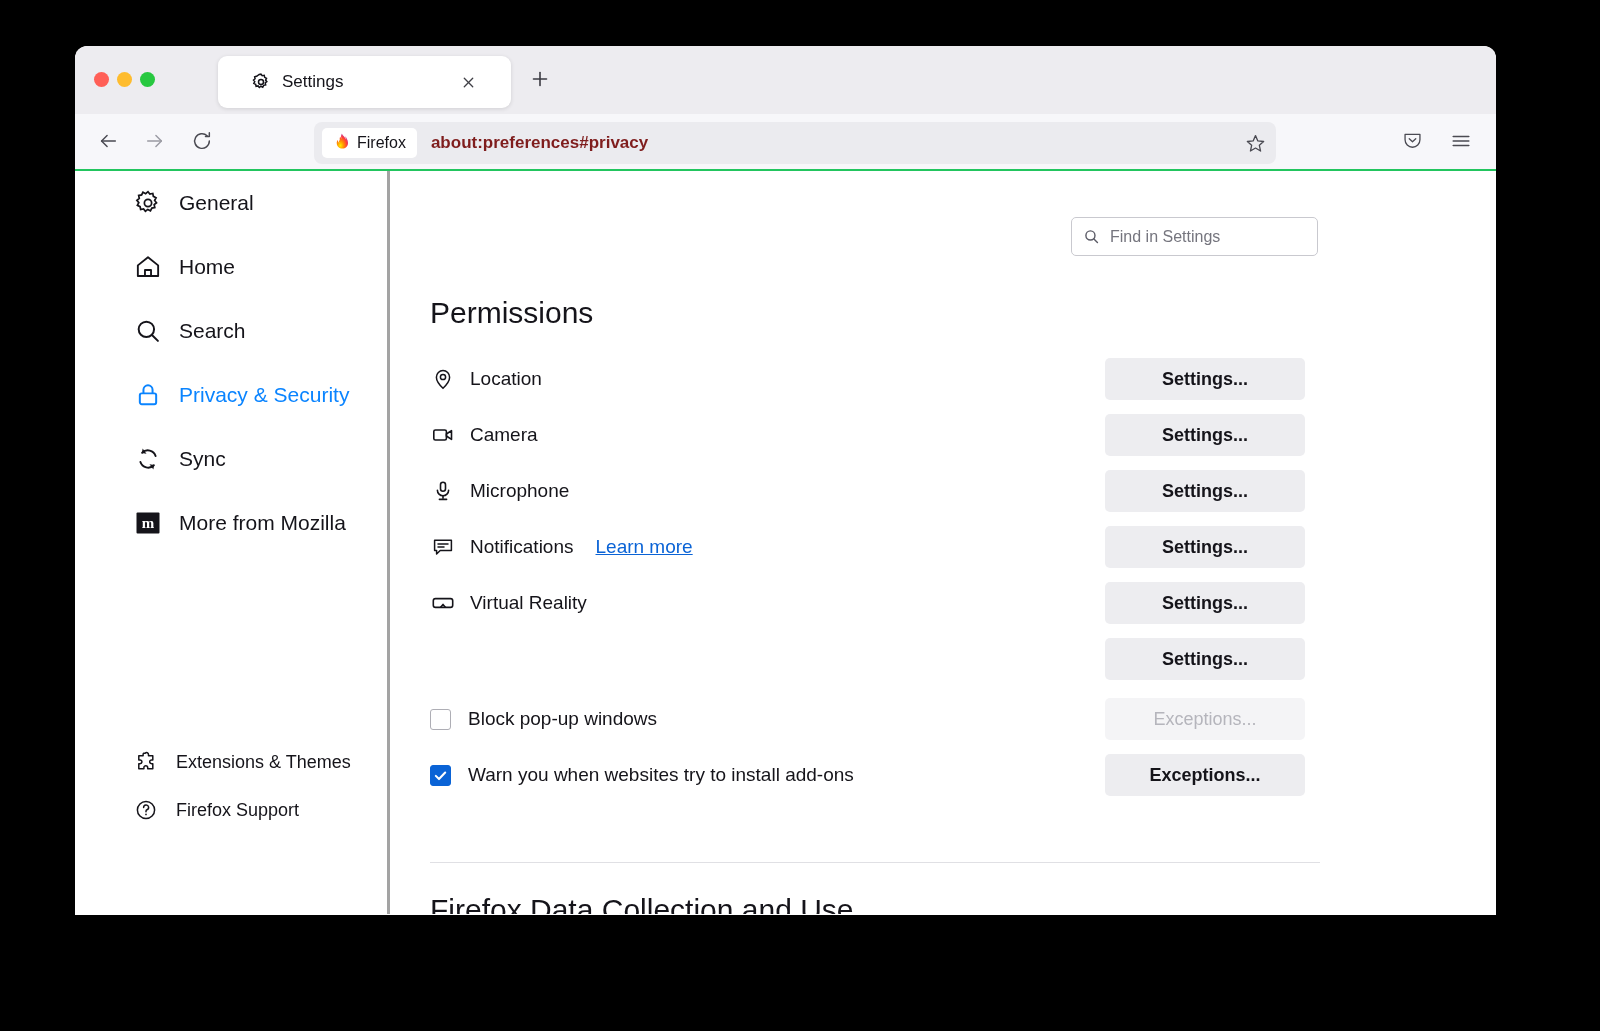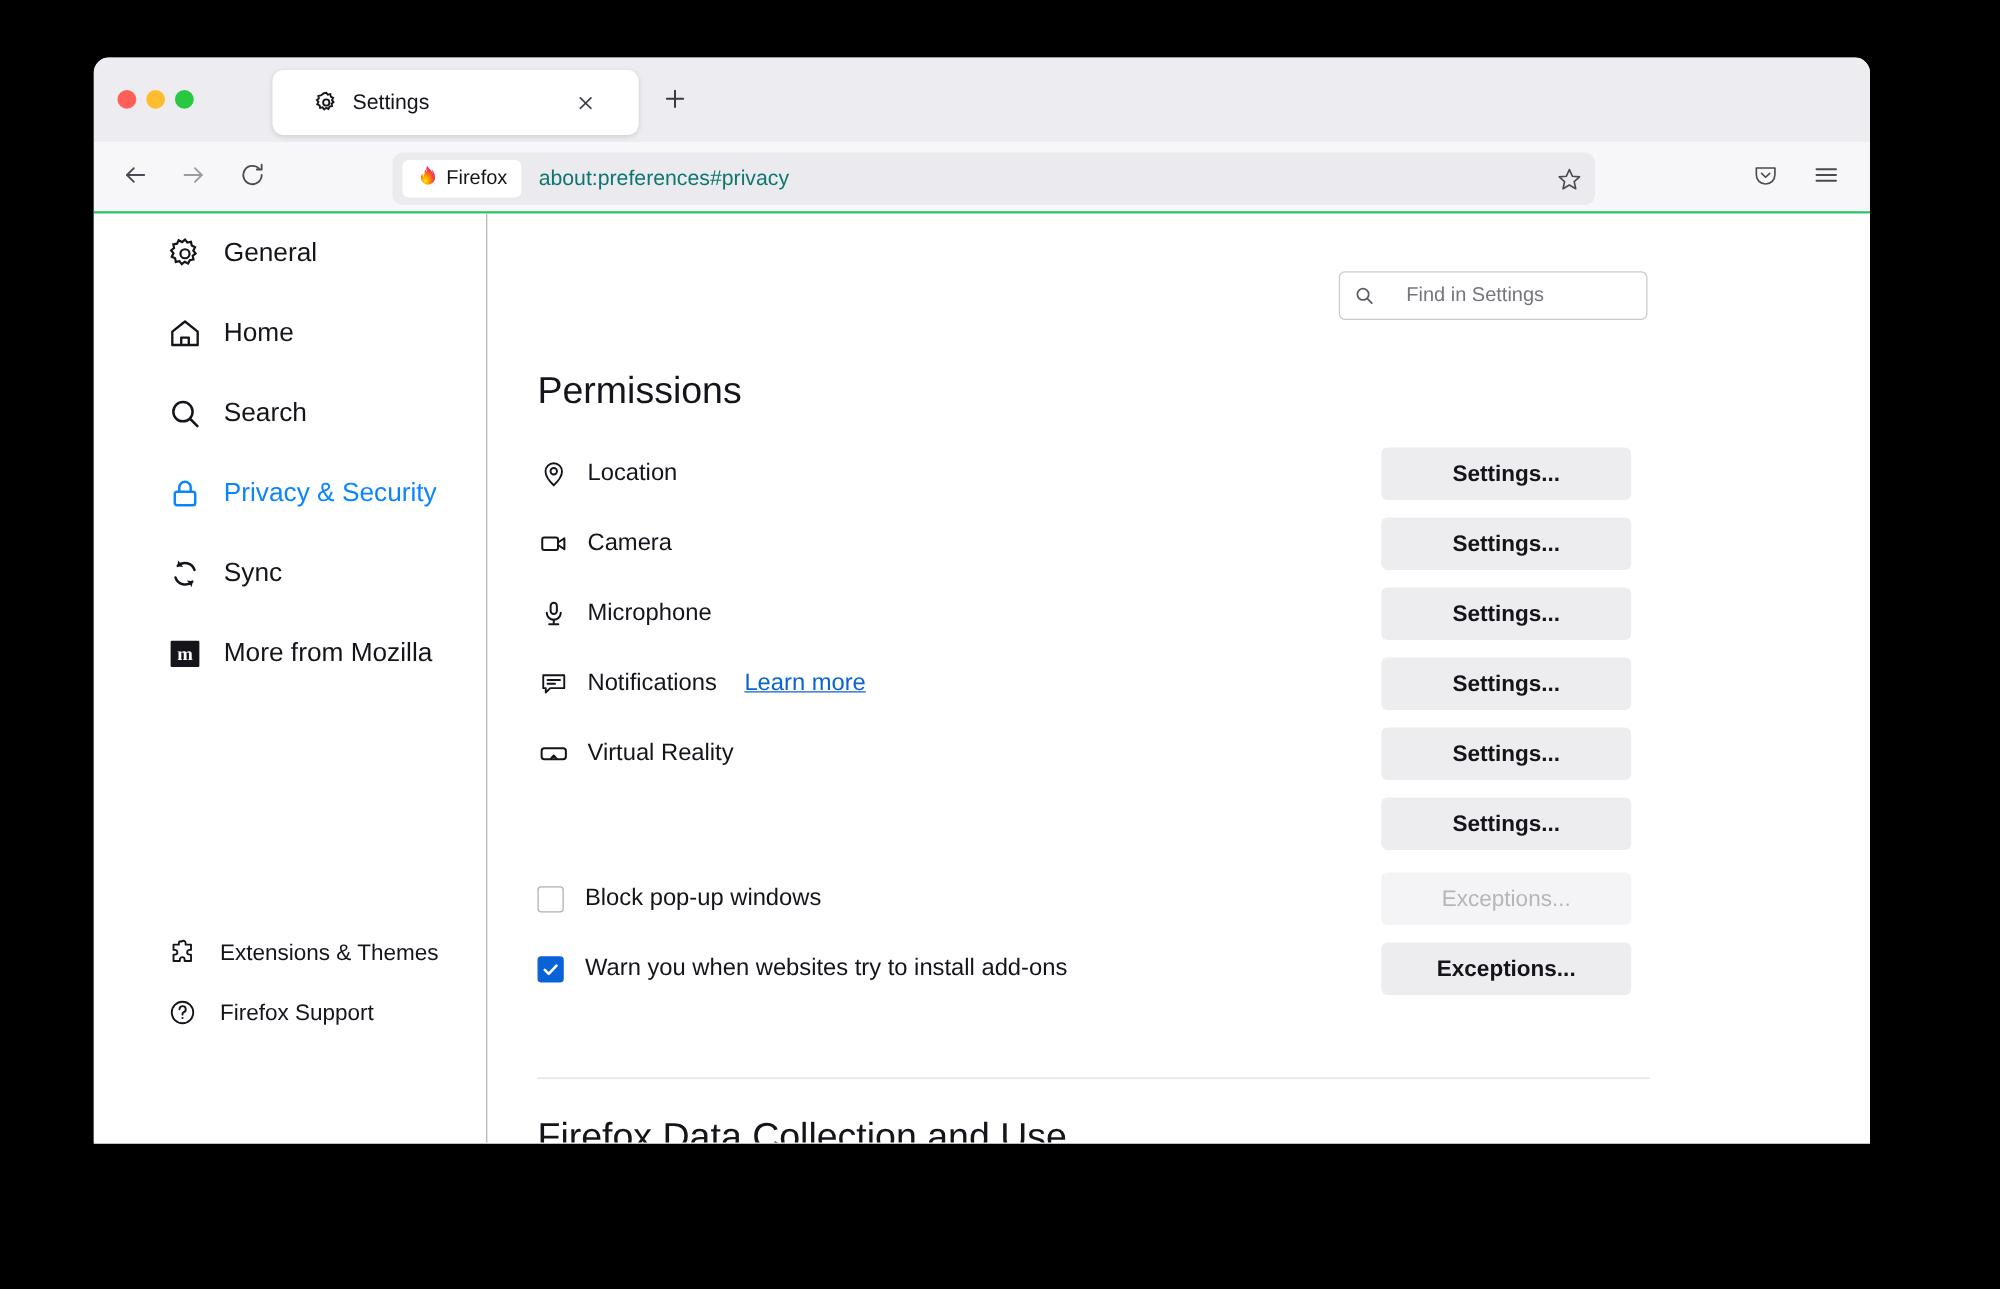--- a/index.html
+++ b/index.html
@@ -147,23 +147,24 @@
   }
   .url-chip-label {
     font-size: 16px;
     color: #15141a;
     white-space: nowrap;
   }
   .url-text {
     flex: 1 1 auto;
     margin-left: 14px;
     font-size: 17px;
-    color: #0f766e;
+    color: #7f1d1d;
     white-space: nowrap;
     overflow: hidden;
+    font-weight: bold;
   }
   .url-star {
     flex: 0 0 auto;
     width: 30px; height: 30px;
     display: flex; align-items: center; justify-content: center;
     color: #4a4a52;
   }
 
   .toolbar-icon {
     position: absolute;
@@ -184,21 +185,21 @@
     height: 743px;
     background: #ffffff;
     display: flex;
   }
 
   
   .sidebar {
     position: relative;
     width: 315px;
     flex: 0 0 315px;
-    border-right: 1px solid #a3a3a3;
+    border-right: 3px solid #a3a3a3;
     background: #ffffff;
   }
 
   .nav-list {
     position: absolute;
     left: 0; top: 0;
     width: 100%;
   }
   .nav-item {
     display: flex;
@@ -275,21 +276,21 @@
   .search-ico {
     width: 19px; height: 19px;
     display: flex; align-items: center; justify-content: center;
     flex: 0 0 auto;
     color: #5b5b66;
   }
   .search-input {
     border: none;
     outline: none;
     background: transparent;
-    margin-left: 24px;
+    margin-left: 9px;
     font-family: "Liberation Sans", sans-serif;
     font-size: 16px;
     color: #15141a;
     width: 100%;
   }
   .search-input::placeholder { color: #75757e; }
 
   .section-title {
     position: absolute;
     left: 40px;

